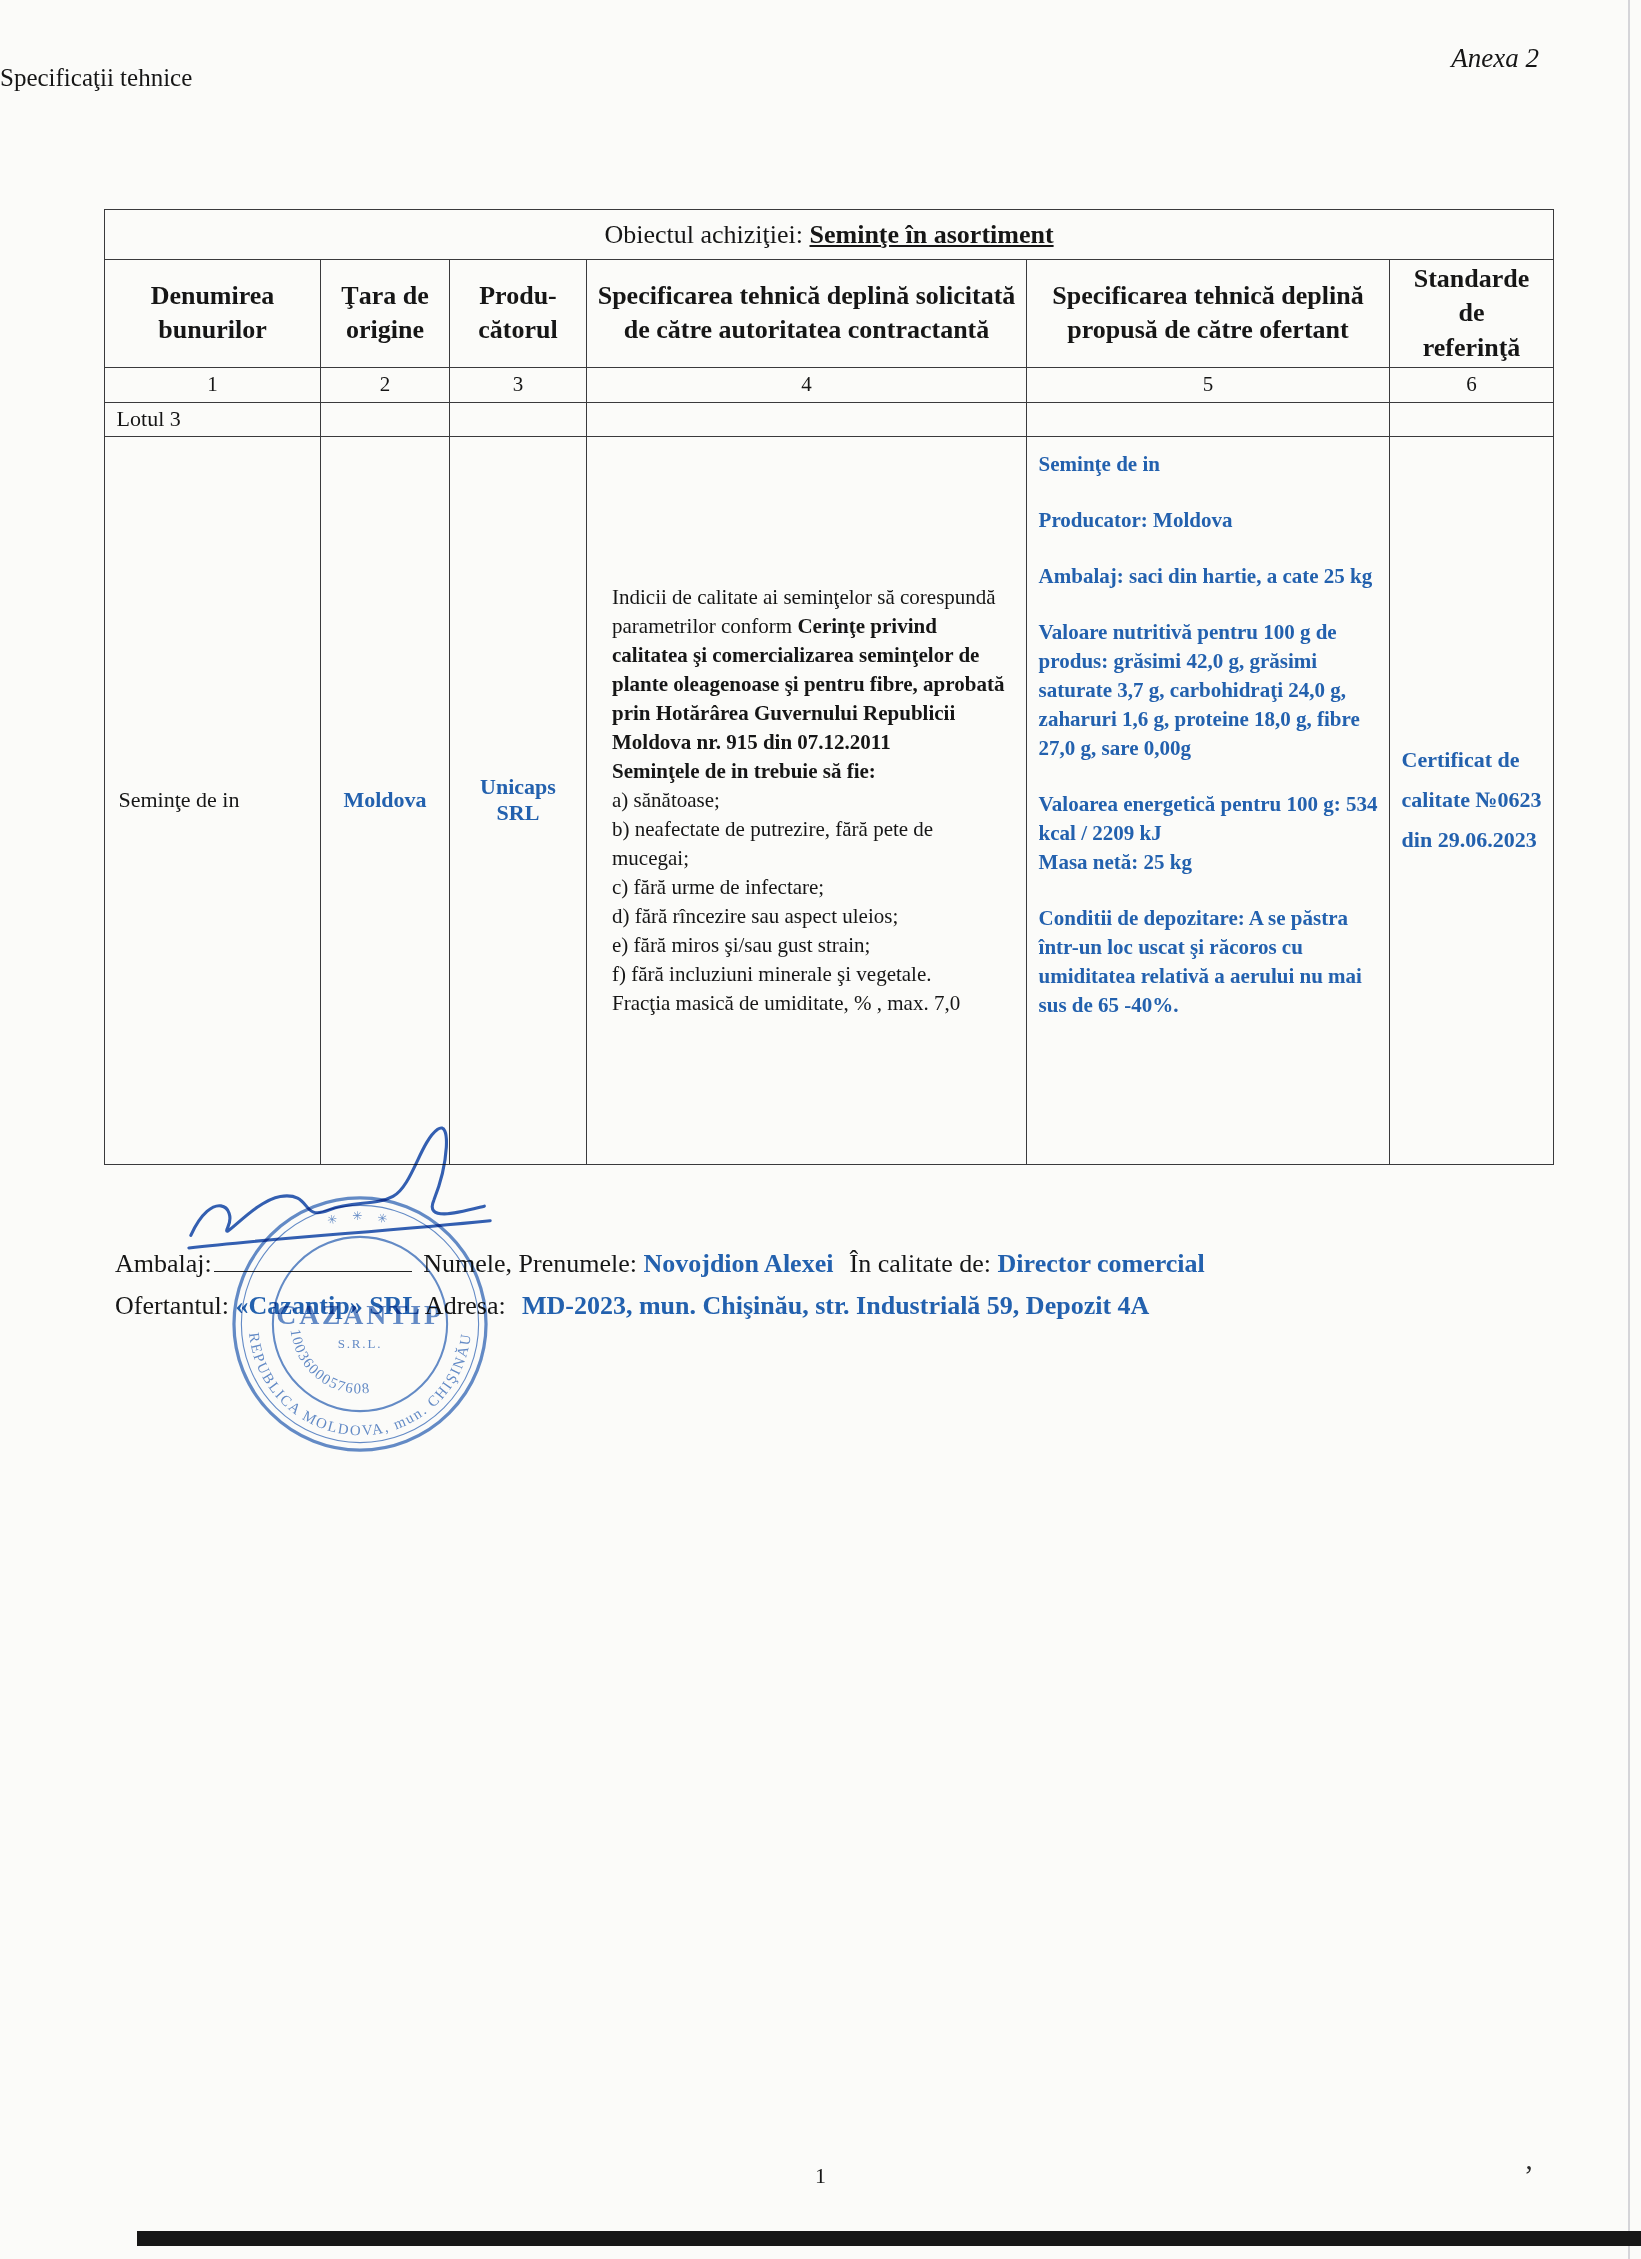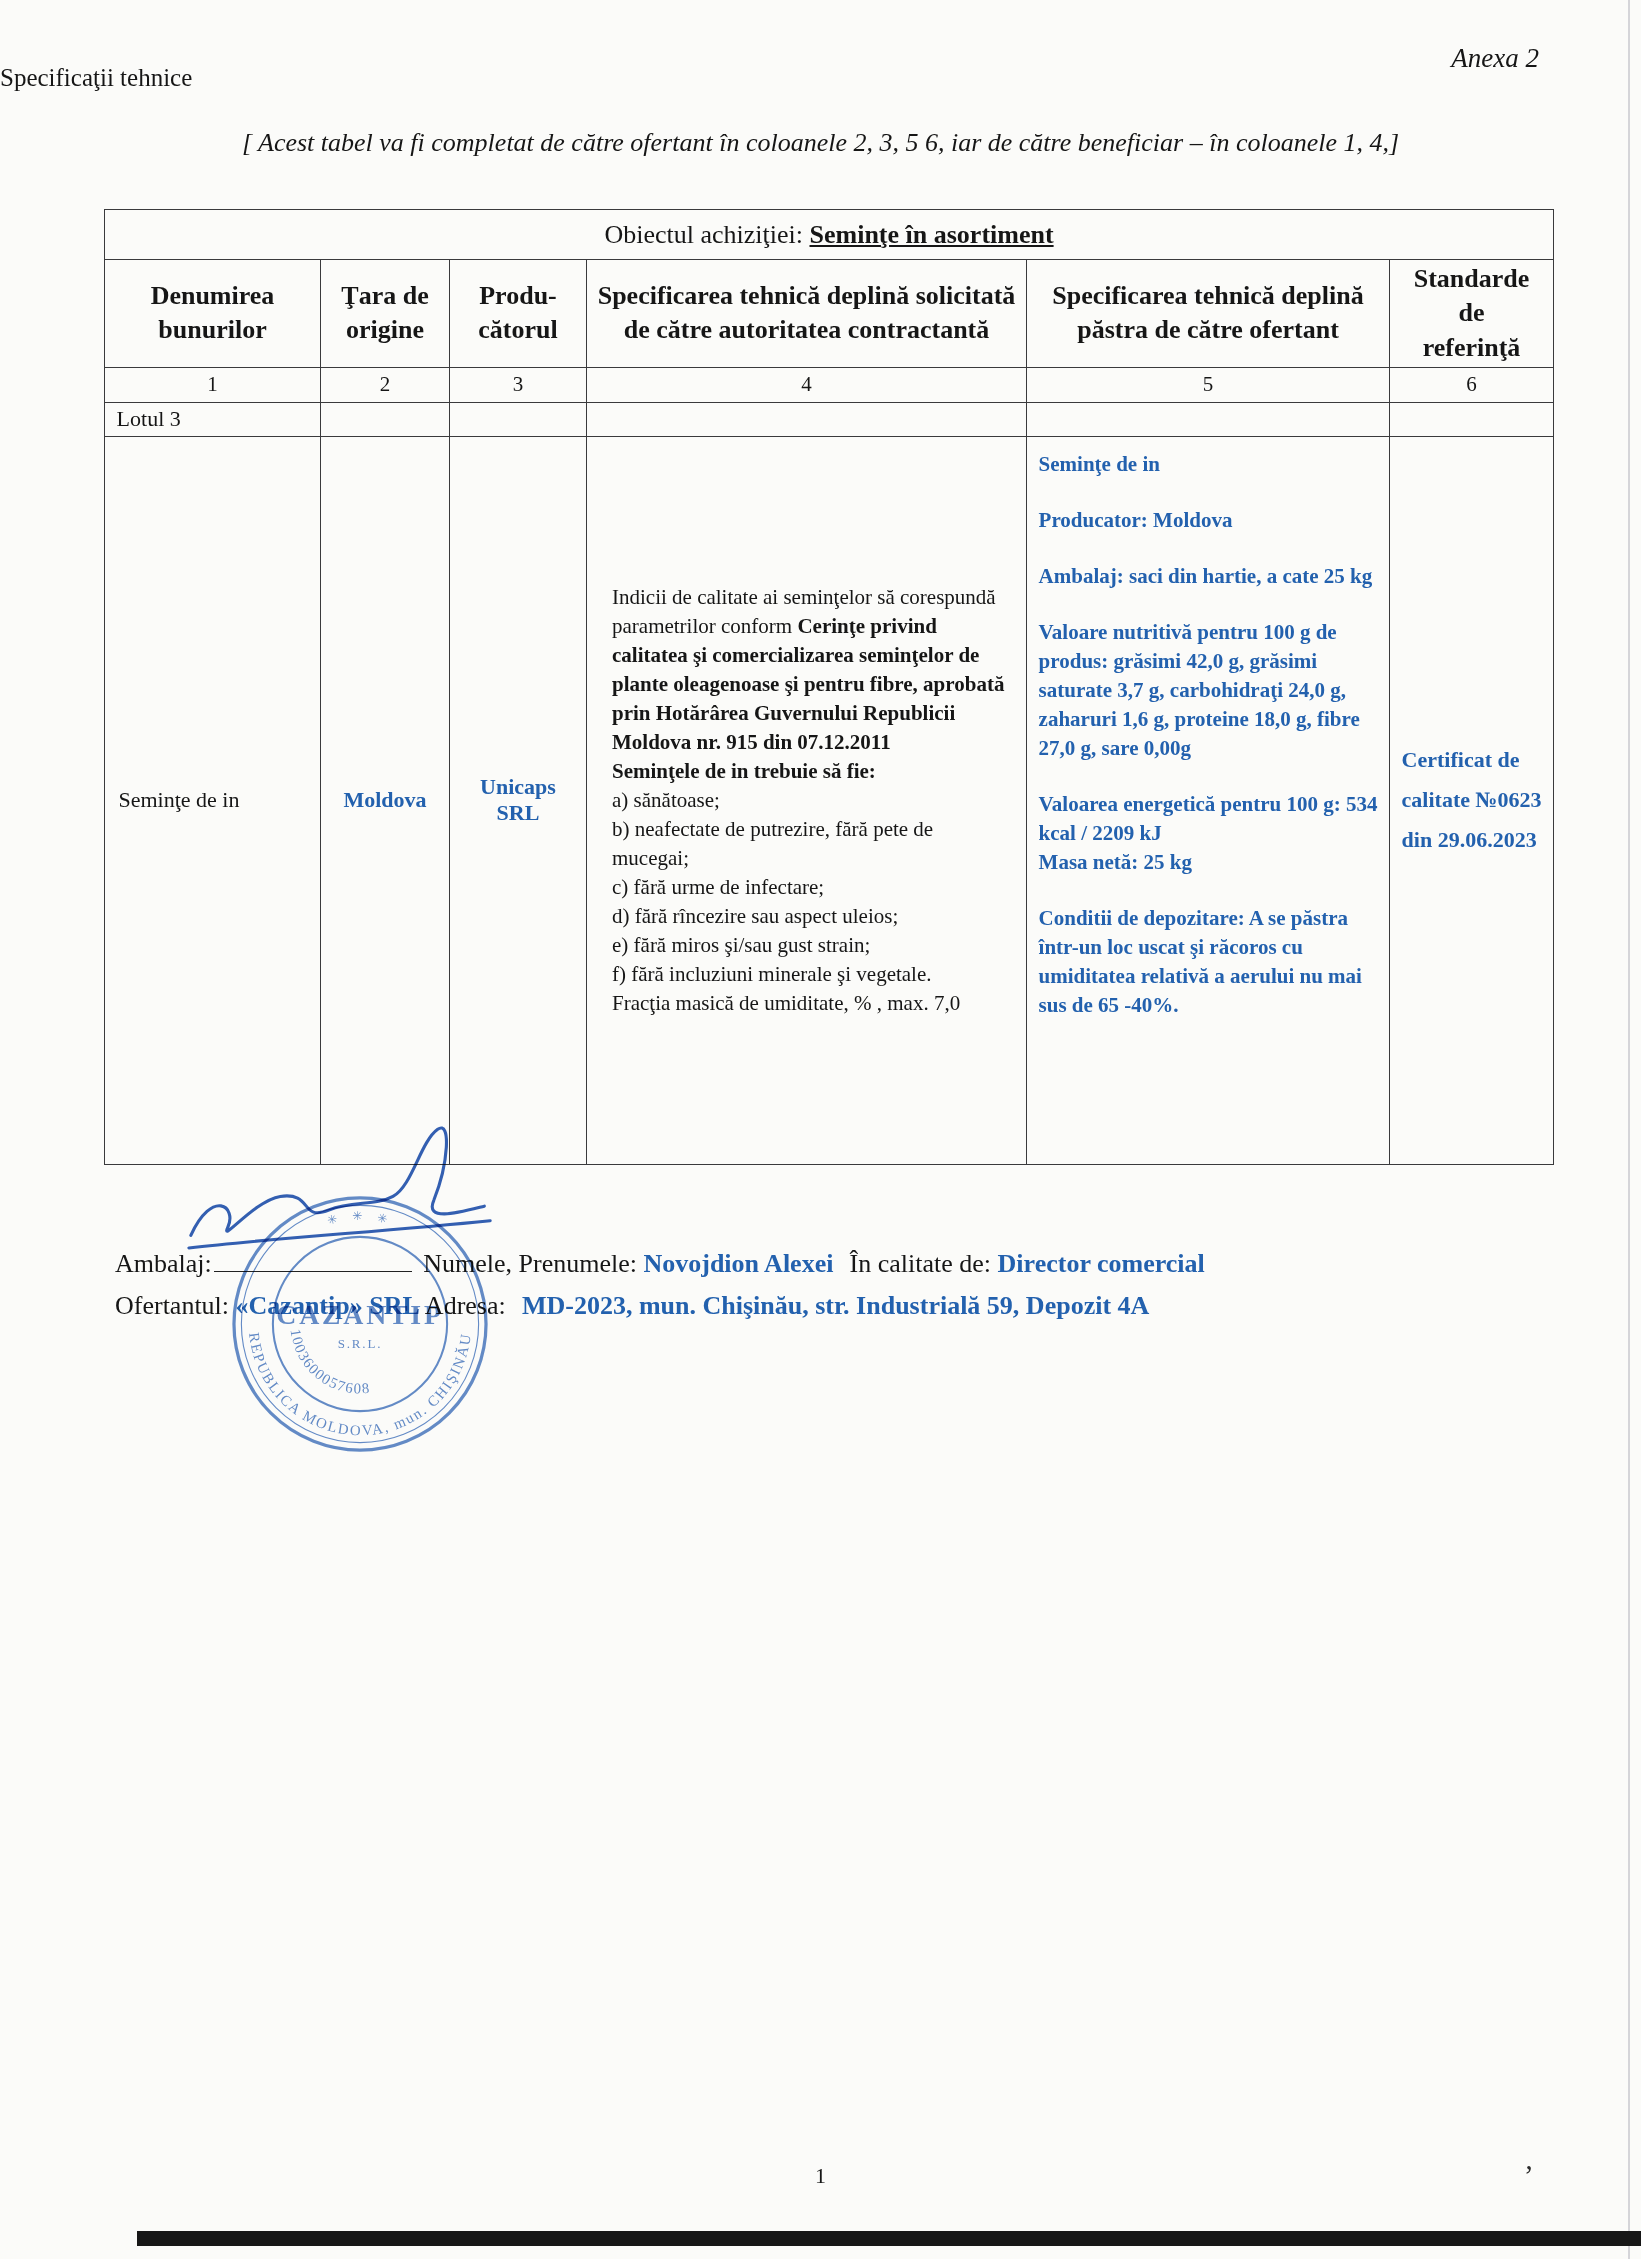--- a/index.html
+++ b/index.html
@@ -54,21 +54,20 @@
   .scan-bar { position:absolute; top:2231px; left:137px; width:1504px; height:15.4px; background:#171717; }
   .artifact-mark { position:absolute; left:1524px; top:2159px; font-size:29px; color:#2c2c2c; }
 </style>
 </head>
 <body>
 
 <div class="page">
 
   <div class="anexa">Anexa 2</div>
   <div class="doc-title">Specificaţii tehnice</div>
-  <div class="doc-subtitle">[ Acest tabel va fi completat de către ofertant în coloanele 2, 3, 5 6,  iar de către beneficiar – în coloanele 1, 4,]</div>
 
   <table class="spec-table">
     <colgroup>
       <col style="width:216px">
         <col style="width:129px">
         <col style="width:137px">
       <col style="width:440px">
         <col style="width:363px">
         <col style="width:164px">
     </colgroup>
@@ -77,21 +76,21 @@
         <td colspan="6">
           <span>Obiectul achiziţiei:</span>
           <span class="caption-value">Seminţe în asortiment</span>
         </td>
       </tr>
       <tr class="header-row">
         <td>Denumirea bunurilor</td>
         <td>Ţara de origine</td>
         <td>Produ-cătorul</td>
         <td>Specificarea tehnică deplină solicitată de către autoritatea contractantă</td>
-        <td>Specificarea tehnică deplină păstra de către ofertant</td>
+        <td>Specificarea tehnică deplină propusă de către ofertant</td>
         <td class="h6">Standarde de referinţă</td>
       </tr>
       <tr class="num-row">
         <td>1</td>
         <td>2</td>
         <td>3</td>
         <td>4</td>
         <td>5</td>
         <td>6</td>
       </tr>

